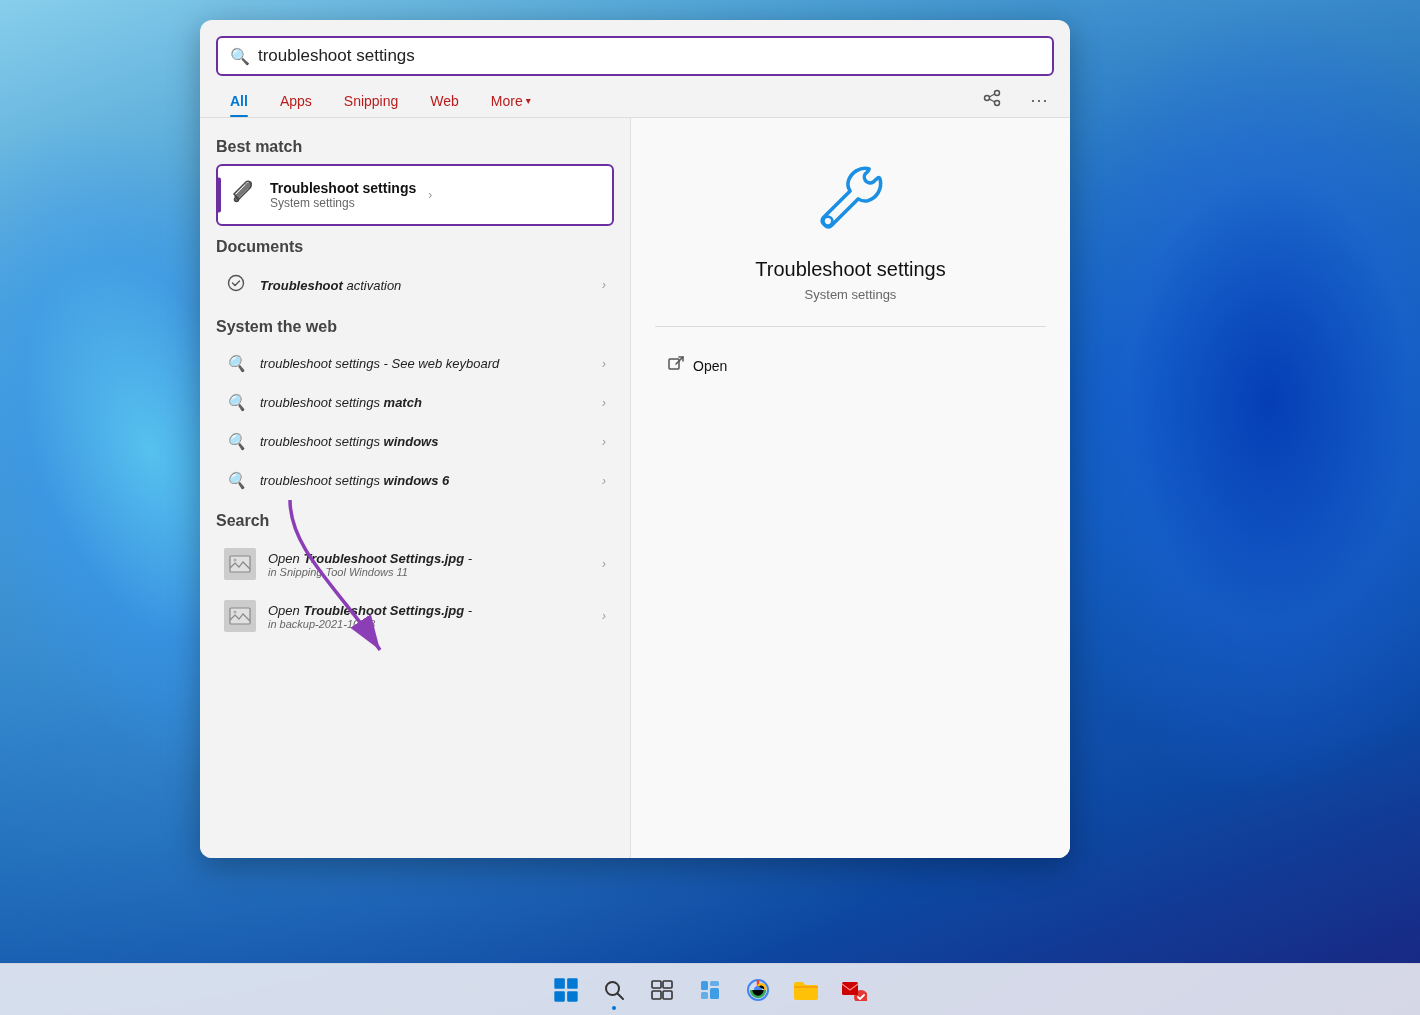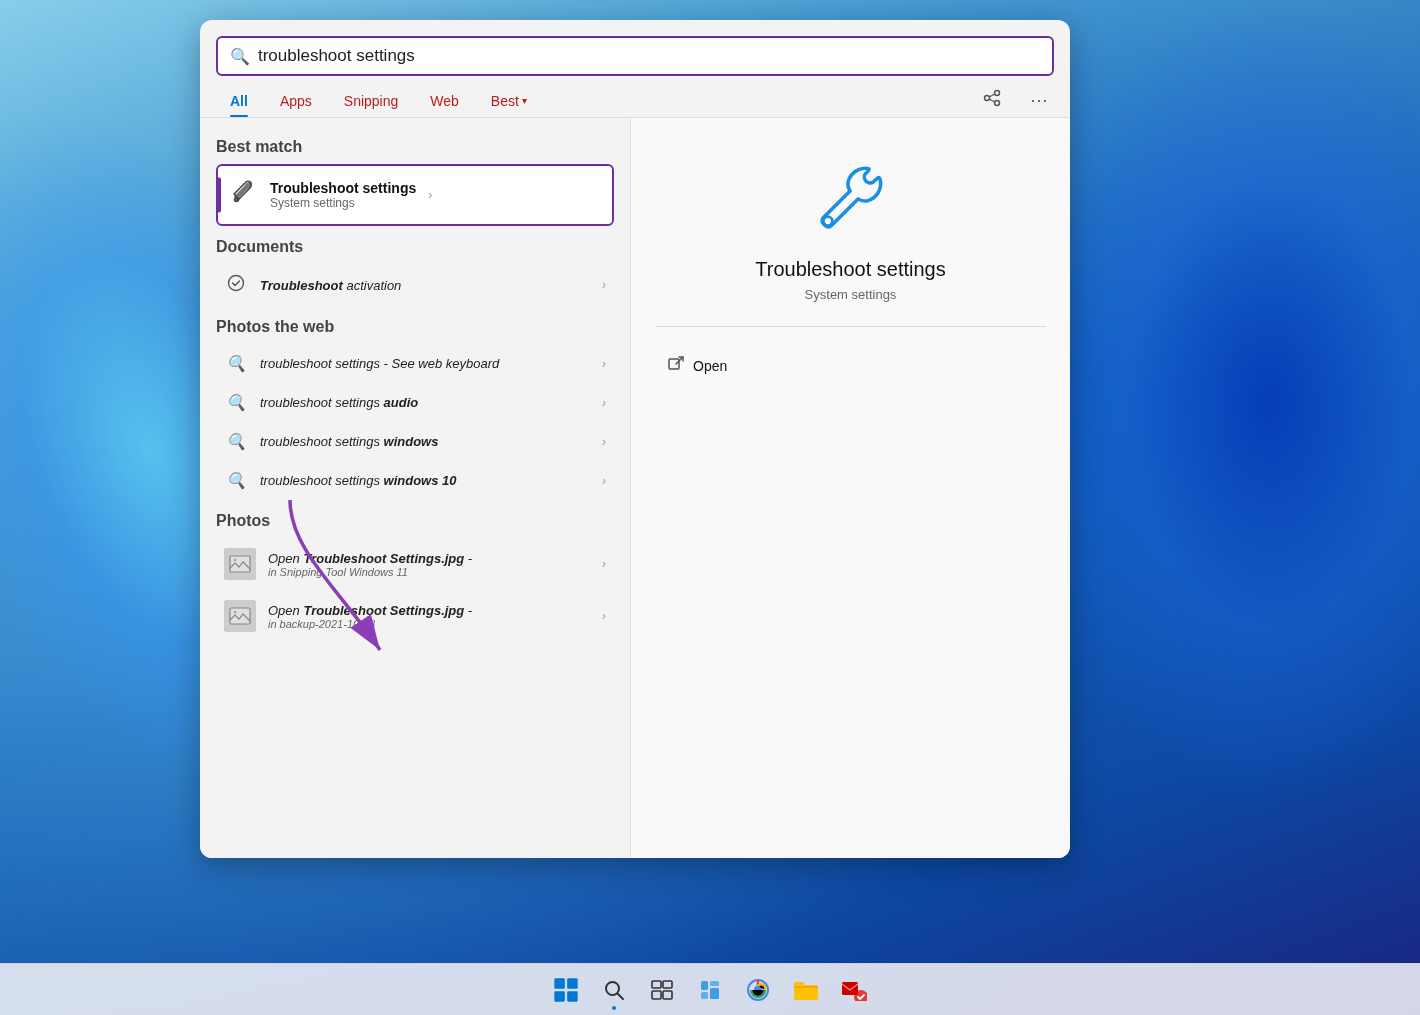--- a/index.html
+++ b/index.html
@@ -372,21 +372,21 @@
     <span class="search-icon-wrap">🔍</span>
     <span class="search-input-text">troubleshoot settings</span>
   </div>
 
   <div class="search-tabs">
     <div class="tab-item active">All</div>
     <div class="tab-item">Apps</div>
     <div class="tab-item">Snipping</div>
     <div class="tab-item">Web</div>
     <div class="tab-item tab-more">
-      <span>Best</span>
+      <span>More</span>
       <span style="font-size:10px;">▾</span>
     </div>
     <div class="tabs-right">
       <span class="tab-icon-btn">
         
         <svg width="20" height="20" viewBox="0 0 20 20" fill="none">
           <circle cx="15" cy="5" r="2.5" stroke="#555" stroke-width="1.5"></circle>
           <circle cx="5" cy="10" r="2.5" stroke="#555" stroke-width="1.5"></circle>
           <circle cx="15" cy="15" r="2.5" stroke="#555" stroke-width="1.5"></circle>
           <line x1="7.2" y1="9" x2="12.8" y2="6" stroke="#555" stroke-width="1.2"></line>
@@ -428,55 +428,55 @@
             <circle cx="9" cy="9" r="7.5" stroke="#555" stroke-width="1.4"></circle>
             <path d="M5.5 9L8 11.5L12.5 7" stroke="#555" stroke-width="1.4" stroke-linecap="round"></path>
           </svg>
         </span>
         <span class="result-item-text">
           <span style="font-weight:700;">Troubleshoot</span> activation
         </span>
         <span class="result-chevron">›</span>
       </div>
 
-      <div class="section-label" style="margin-top:12px;">Photos the web</div>
+      <div class="section-label" style="margin-top:12px;">System the web</div>
 
       <div class="result-item">
         <span class="result-item-icon">🔍</span>
         <span class="result-item-text">
           troubleshoot settings <span style="font-weight:400;">- See web keyboard</span>
         </span>
         <span class="result-chevron">›</span>
       </div>
 
       <div class="result-item">
         <span class="result-item-icon">🔍</span>
         <span class="result-item-text">
-          troubleshoot settings <span style="font-weight:700;">audio</span>
+          troubleshoot settings <span style="font-weight:700;">match</span>
         </span>
         <span class="result-chevron">›</span>
       </div>
 
       <div class="result-item">
         <span class="result-item-icon">🔍</span>
         <span class="result-item-text">
           troubleshoot settings <span style="font-weight:700;">windows</span>
         </span>
         <span class="result-chevron">›</span>
       </div>
 
       <div class="result-item">
         <span class="result-item-icon">🔍</span>
         <span class="result-item-text">
-          troubleshoot settings <span style="font-weight:700;">windows 10</span>
-        </span>
-        <span class="result-chevron">›</span>
-      </div>
-
-      <div class="section-label" style="margin-top:12px;">Photos</div>
+          troubleshoot settings <span style="font-weight:700;">windows 6</span>
+        </span>
+        <span class="result-chevron">›</span>
+      </div>
+
+      <div class="section-label" style="margin-top:12px;">Search</div>
 
       <div class="result-item">
         <div class="photo-thumb">
           <svg width="24" height="24" viewBox="0 0 24 24" fill="none">
             <rect x="2" y="4" width="20" height="16" rx="1" stroke="#888" stroke-width="1.2" fill="#e0e0e0"></rect>
             <path d="M2 16L7 11L11 15L15 10L22 17" stroke="#888" stroke-width="1.2" fill="none"></path>
             <circle cx="7" cy="8" r="1.5" fill="#aaa"></circle>
           </svg>
         </div>
         <div class="result-item-text">

